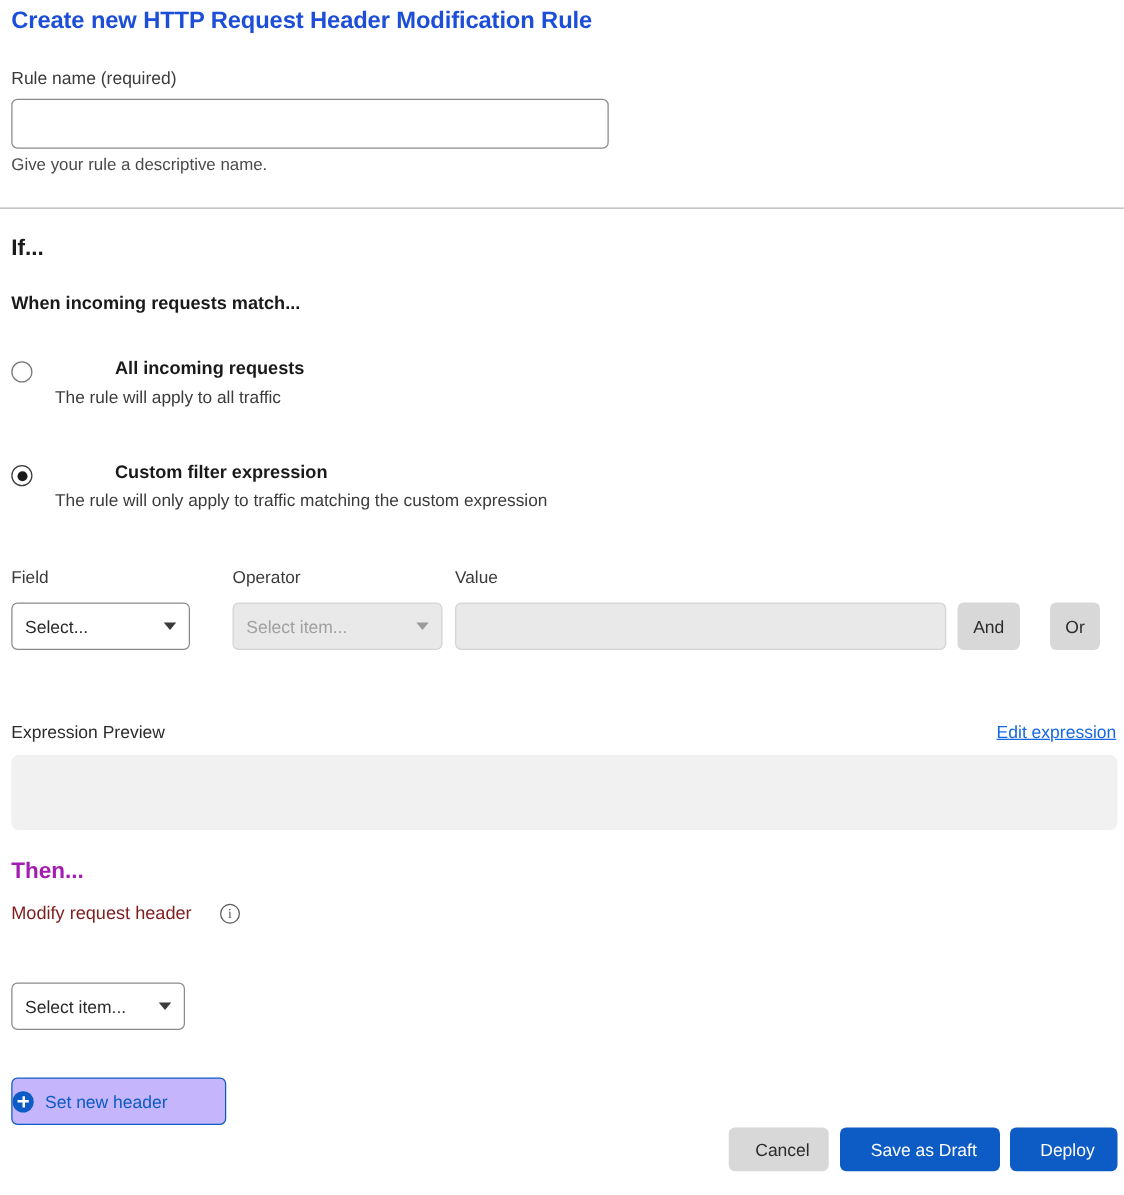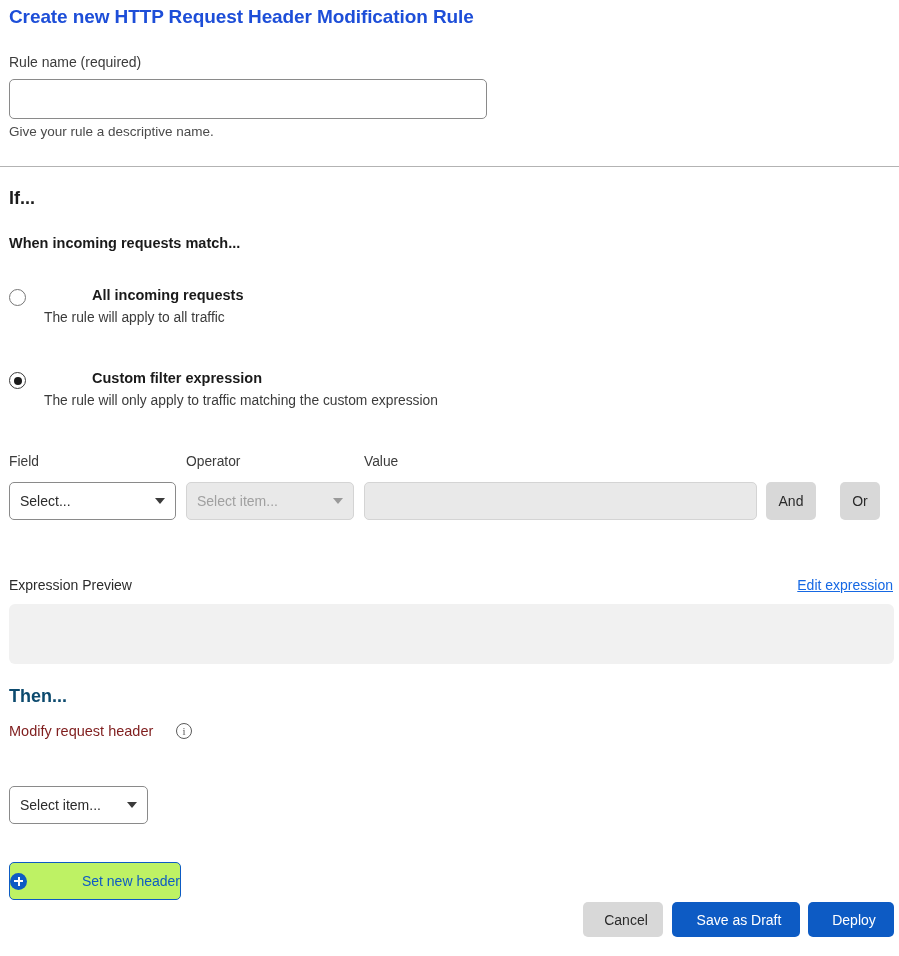--- a/index.html
+++ b/index.html
@@ -142,21 +142,21 @@
   .caret {
     width: 0; height: 0;
     border-left: 5.5px solid transparent;
     border-right: 5.5px solid transparent;
     border-top: 6.5px solid #3b3b3b;
     margin-left: 6px;
   }
   .caret.muted { border-top-color: #9a9a9a; }
 
   .select-field {
-    left: 9px; top: 482px; width: 167px;
+    left: 9px; top: 482px; width: 143px;
     border: 1px solid #8a8a8a;
     background: #ffffff;
     color: #2b2b2b;
   }
   .select-operator {
     left: 186px; top: 482px; width: 168px;
     border: 1px solid #d4d4d4;
     background: #e9e9e9;
     color: #a0a0a0;
   }
@@ -212,21 +212,21 @@
     background: #f1f1f1;
     border-radius: 6px;
   }
 
   
   .heading-then {
     position: absolute;
     left: 9px; top: 686px;
     font-size: 18px;
     font-weight: bold;
-    color: #0c4a6e;
+    color: #a21caf;
   }
   .label-modify-header {
     position: absolute;
     left: 9px; top: 723px;
     font-size: 14.5px;
     color: #7f1d1d;
   }
   .info-icon {
     position: absolute;
     left: 176px; top: 723px;
@@ -253,27 +253,27 @@
     color: #2b2b2b;
   }
 
   
   .btn-set-new-header {
     position: absolute;
     left: 9px; top: 862px;
     width: 172px; height: 38px;
     border: 1px solid #0d5bc4;
     border-radius: 5px;
-    background: #bef264;
+    background: #c4b5fd;
     color: #0d5bc4;
     font-family: "Liberation Sans", sans-serif;
     font-size: 14px;
     display: flex;
     align-items: center;
-    justify-content: space-between;
+    justify-content: flex-start;
     gap: 9px;
     cursor: pointer;
   }
   .plus-circle {
     width: 17px; height: 17px;
     border-radius: 50%;
     background: #0d5bc4;
     position: relative;
     flex: none;
   }

